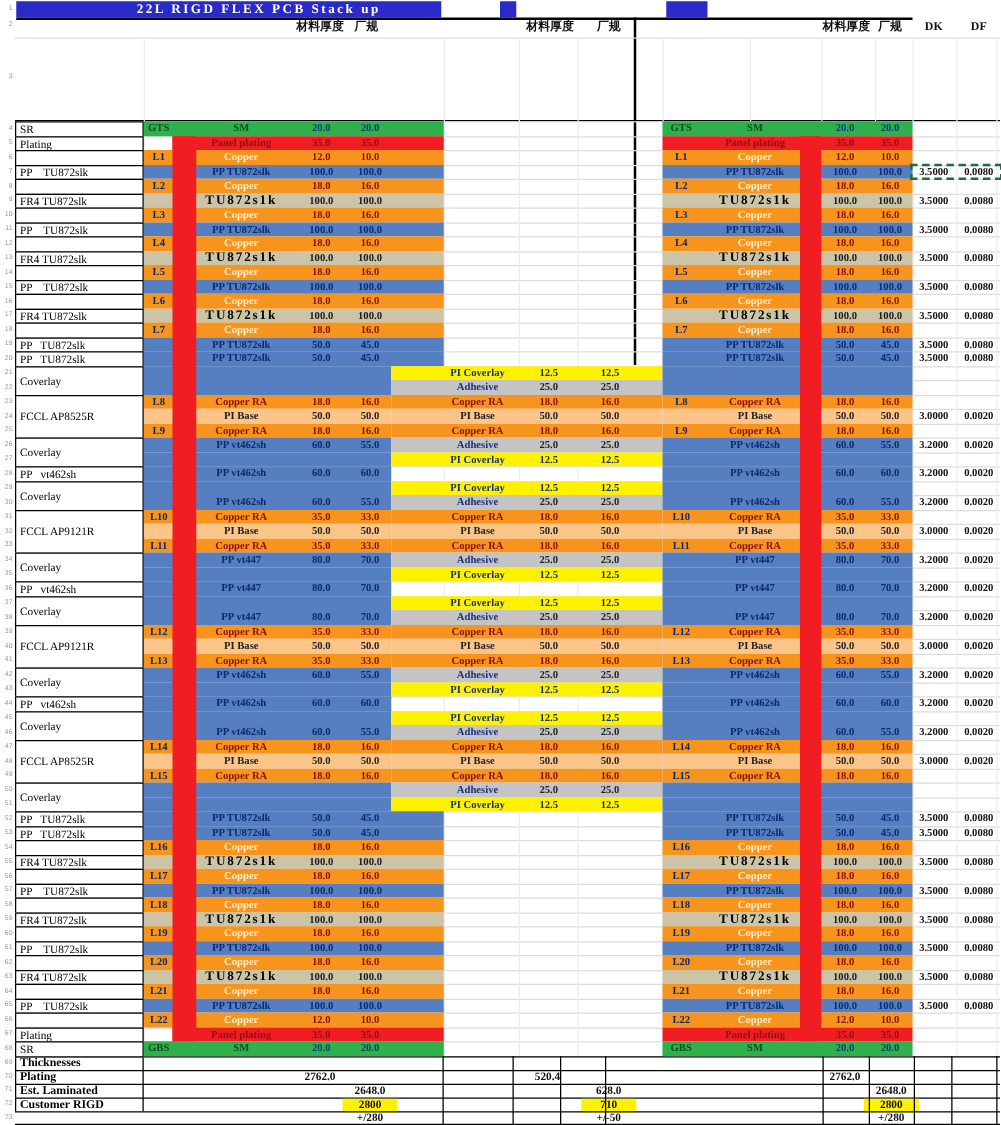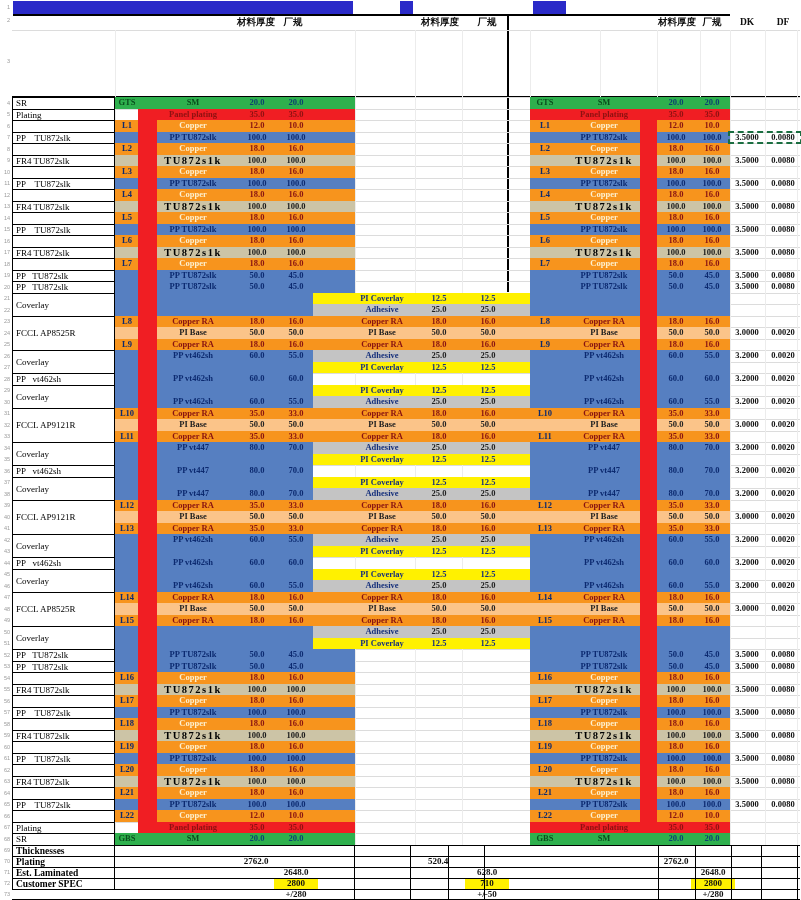--- a/index.html
+++ b/index.html
@@ -44,20 +44,21 @@
   .f-hl{position:absolute;background:#FFF100;}
 </style>
 </head>
 <body>
 
 <div id="sheet">
 
   <div class="title-seg" style="left:13px;width:340px;"></div>
   <div class="title-seg" style="left:400px;width:13px;"></div>
   <div class="title-seg" style="left:533px;width:33px;"></div>
+  <div class="title-text">22L RIGD FLEX PCB Stack up</div>
 
   <span class="hdr" style="left:225px;width:62px;">材料厚度</span>
   <span class="hdr" style="left:275px;width:36px;">厂规</span>
   <span class="hdr" style="left:409px;width:62px;">材料厚度</span>
   <span class="hdr" style="left:469px;width:36px;">厂规</span>
   <span class="hdr" style="left:646px;width:62px;">材料厚度</span>
   <span class="hdr" style="left:694px;width:36px;">厂规</span>
   <span class="hdr" style="left:728px;width:38px;">DK</span>
   <span class="hdr" style="left:766px;width:34px;">DF</span>
 
@@ -1089,21 +1090,21 @@
       <div class="f-label" style="top:856px;height:11px;">Plating</div>
       <div class="f-val" style="left:234px;top:856px;width:44px;">2762.0</div>
       <div class="f-val" style="left:416px;top:856px;width:44px;">520.4</div>
       <div class="f-val" style="left:654px;top:856px;width:44px;">2762.0</div>
       <div class="f-line" style="left:12px;top:866.5px;width:788px;height:1.2px;"></div>
       <div class="f-label" style="top:867px;height:11px;">Est. Laminated</div>
       <div class="f-val" style="left:274px;top:867px;width:44px;">2648.0</div>
       <div class="f-val" style="left:465px;top:867px;width:44px;">628.0</div>
       <div class="f-val" style="left:691px;top:867px;width:44px;">2648.0</div>
       <div class="f-line" style="left:12px;top:877.5px;width:788px;height:1.2px;"></div>
-      <div class="f-label" style="top:878px;height:11px;">Customer SPEC</div>
+      <div class="f-label" style="top:878px;height:11px;">Customer RIGD</div>
       <div class="f-hl" style="left:274px;top:878.5px;width:44px;height:10px;"></div>
       <div class="f-val" style="left:274px;top:878px;width:44px;">2800</div>
       <div class="f-hl" style="left:465px;top:878.5px;width:44px;height:10px;"></div>
       <div class="f-val" style="left:465px;top:878px;width:44px;">710</div>
       <div class="f-hl" style="left:691px;top:878.5px;width:44px;height:10px;"></div>
       <div class="f-val" style="left:691px;top:878px;width:44px;">2800</div>
       <div class="f-line" style="left:12px;top:888.5px;width:788px;height:1.2px;"></div>
       <div class="f-label" style="top:908px;height:11px;">Customer Tol.</div>
       <div class="f-val" style="left:274px;top:889px;width:44px;">+/280</div>
       <div class="f-val" style="left:465px;top:889px;width:44px;">+/-50</div>

